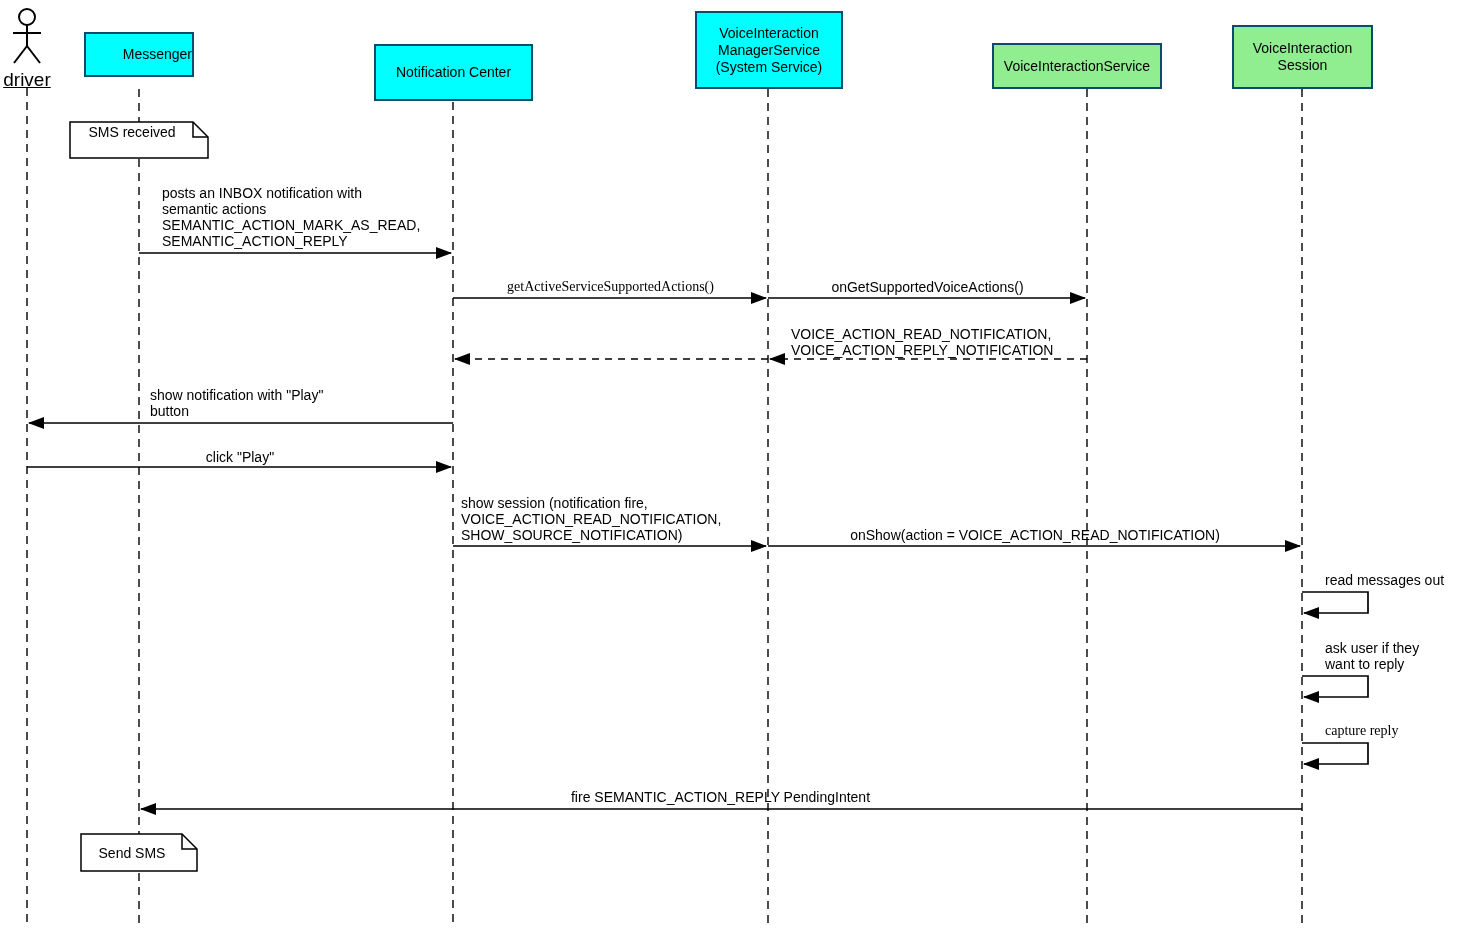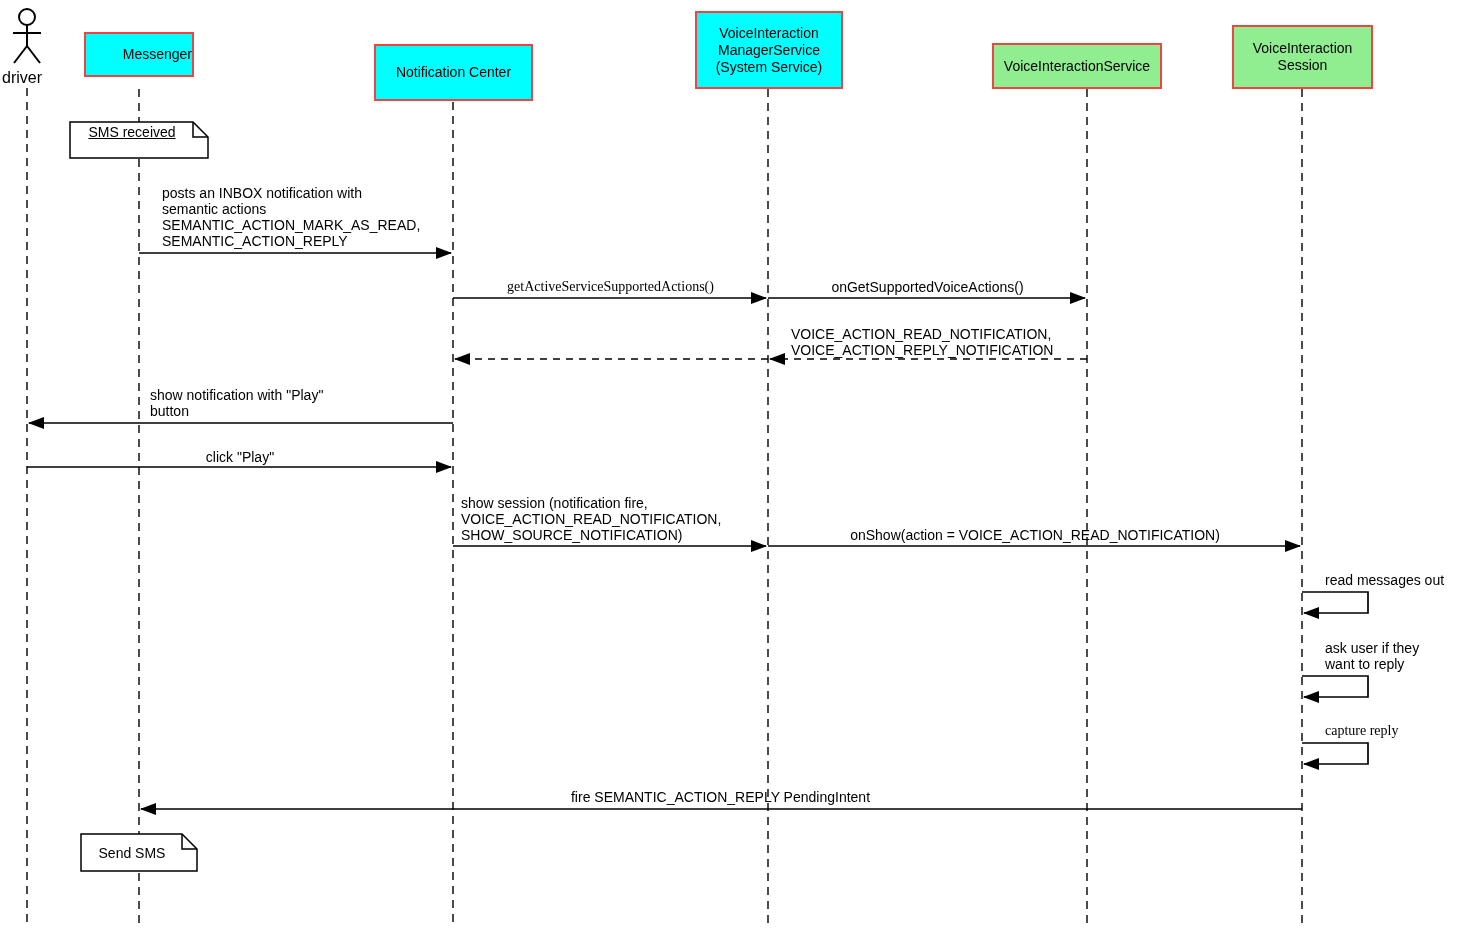--- a/index.html
+++ b/index.html
@@ -8,21 +8,21 @@
   #canvas {
     position: relative;
     width: 1457px;
     height: 929px;
     background: #ffffff;
     overflow: hidden;
   }
   #diagram-svg { position: absolute; left: 0; top: 0; }
   .participant {
     position: absolute;
-    border: 2px solid #ef4444;
+    border: 2px solid #0c4a6e;
     display: flex;
     align-items: center;
     justify-content: center;
     text-align: center;
     font-size: 14px;
     line-height: 17px;
     white-space: pre-line;
     z-index: 2;
   }
   .msg-label {
@@ -36,22 +36,24 @@
   .note-label {
     position: absolute;
     display: flex;
     align-items: center;
     justify-content: center;
     font-size: 14px;
     z-index: 3;
   }
   .actor-label {
     position: absolute;
-    font-size: 16px;
+    font-size: 19px;
+    text-align: center;
     z-index: 2;
+    text-decoration: underline;
   }
 </style>
 </head>
 <body>
 
 <div id="canvas">
 
   <svg id="diagram-svg" width="1457" height="929" viewBox="0 0 1457 929">
     <defs>
       <marker id="arrow" viewBox="0 0 16 12" markerWidth="16" markerHeight="12" refX="15" refY="6" orient="auto" markerUnits="userSpaceOnUse">
@@ -120,21 +122,21 @@
 (System Service)</span>
   </div>
   <div class="participant" style="left: 992px; top: 43px; width: 170px; height: 46px; background-color: rgb(144, 238, 144);">
     <span>VoiceInteractionService</span>
   </div>
   <div class="participant" style="left: 1232px; top: 25px; width: 141px; height: 64px; background-color: rgb(144, 238, 144);">
     <span>VoiceInteraction
 Session</span>
   </div>
 
-  <div class="note-label" style="left:70px; top:122px; width:124px; height:20px;text-decoration:underline;">SMS received</div>
+  <div class="note-label" style="left:70px; top:122px; width:124px; height:20px;">SMS received</div>
   <div class="note-label" style="left:81px; top:834px; width:102px; height:37px;">Send SMS</div>
 
   <div class="msg-label" style="left:162px; top:185px;">posts an INBOX notification with
 semantic actions
 SEMANTIC_ACTION_MARK_AS_READ,
 SEMANTIC_ACTION_REPLY</div>
   <div class="msg-label center" style="left:453px; top:279px; width:315px;font-family:Liberation Serif, serif;">getActiveServiceSupportedActions()</div>
   <div class="msg-label center" style="left:768px; top:279px; width:319px;">onGetSupportedVoiceActions()</div>
   <div class="msg-label" style="left:791px; top:326px;">VOICE_ACTION_READ_NOTIFICATION,
 VOICE_ACTION_REPLY_NOTIFICATION</div>

